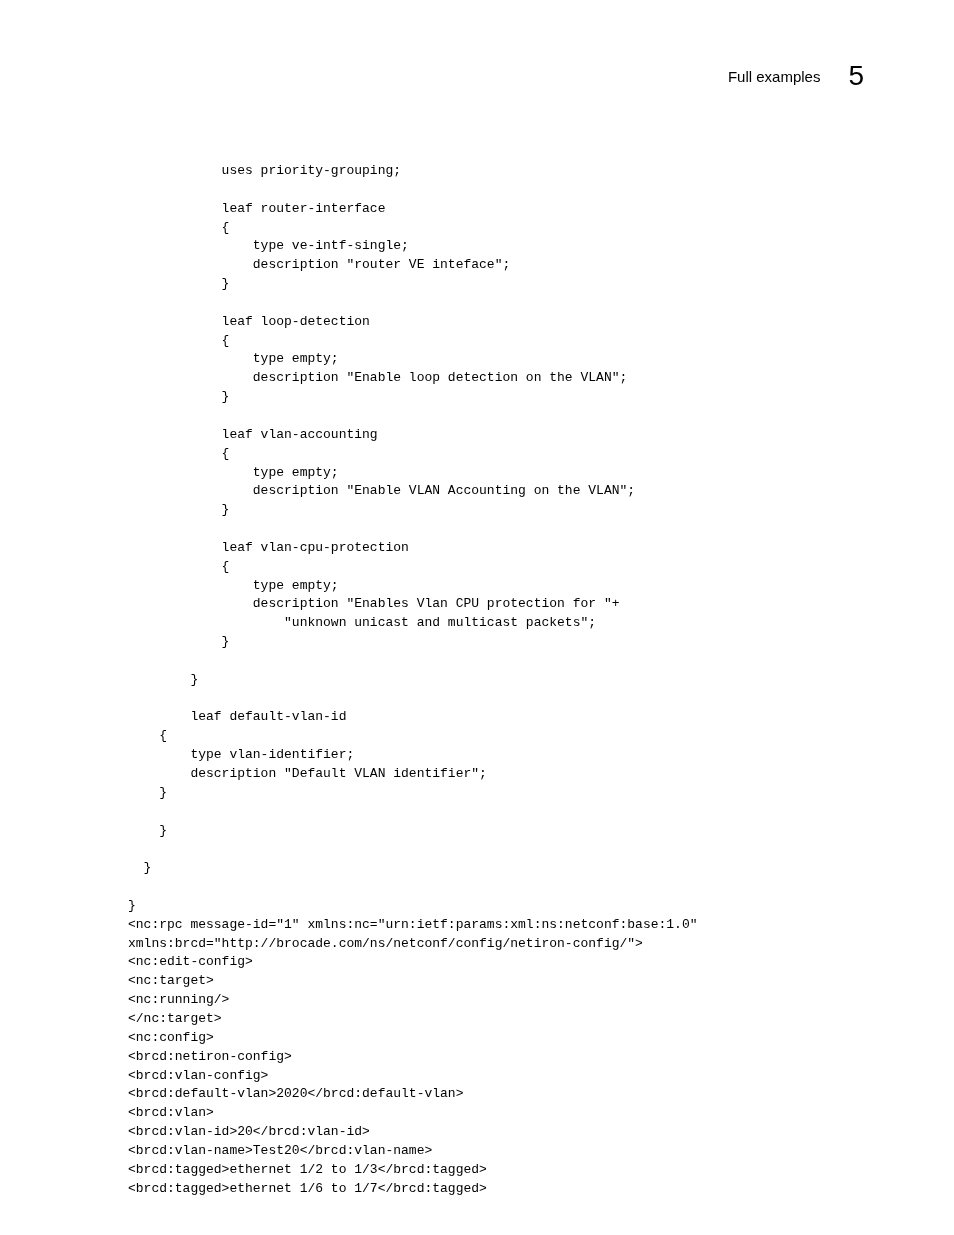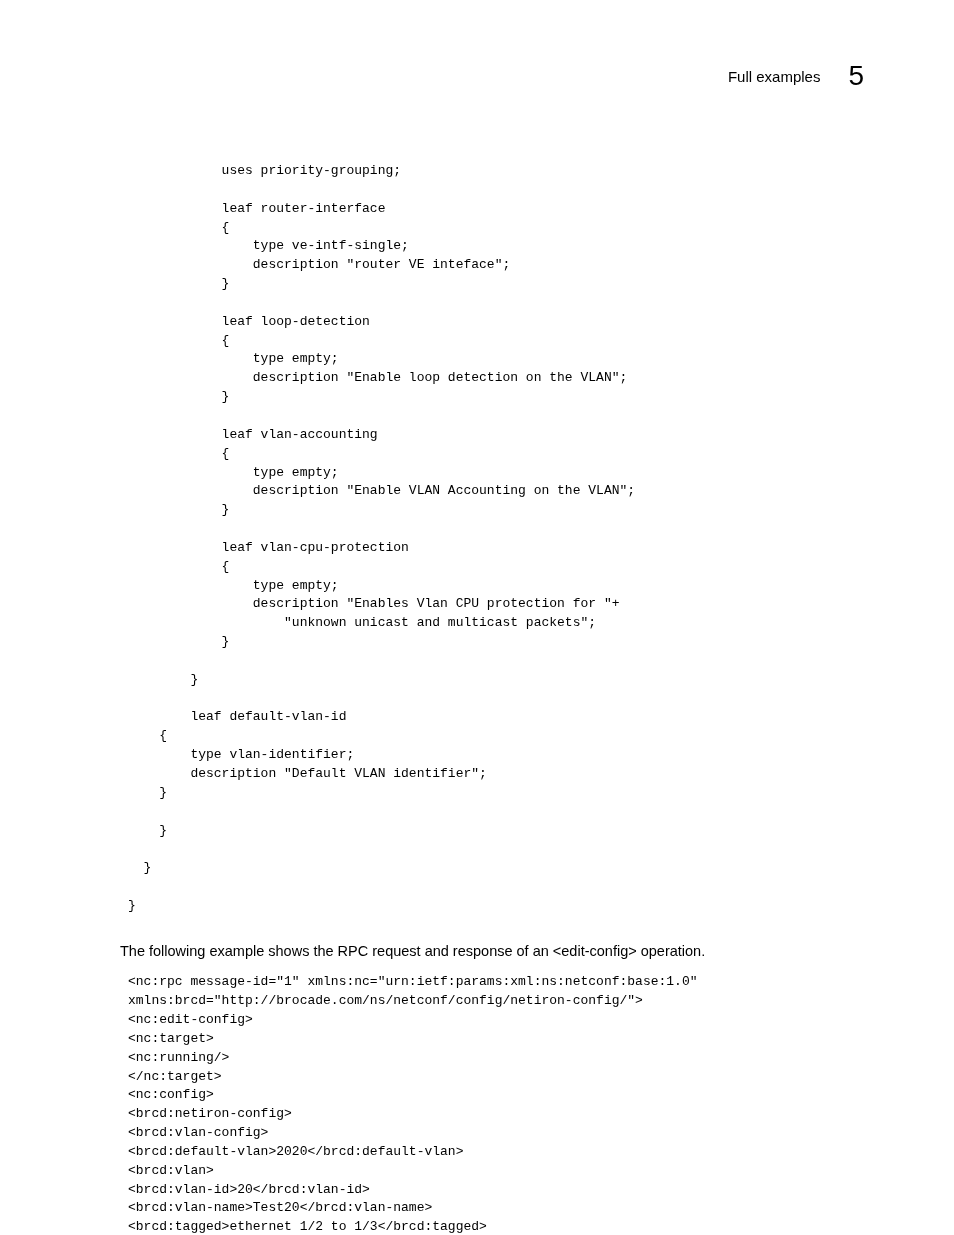--- a/index.html
+++ b/index.html
@@ -89,21 +89,20 @@
         type vlan-identifier;
         description "Default VLAN identifier";
     }
 
     }
 
   }
 
 }</div>
 
-  <div class="paragraph">The following example shows the RPC request and response of an &lt;edit-config&gt; operation.</div>
 
   <div class="code">&lt;nc:rpc message-id="1" xmlns:nc="urn:ietf:params:xml:ns:netconf:base:1.0"
 xmlns:brcd="http://brocade.com/ns/netconf/config/netiron-config/"&gt;
 &lt;nc:edit-config&gt;
 &lt;nc:target&gt;
 &lt;nc:running/&gt;
 &lt;/nc:target&gt;
 &lt;nc:config&gt;
 &lt;brcd:netiron-config&gt;
 &lt;brcd:vlan-config&gt;

